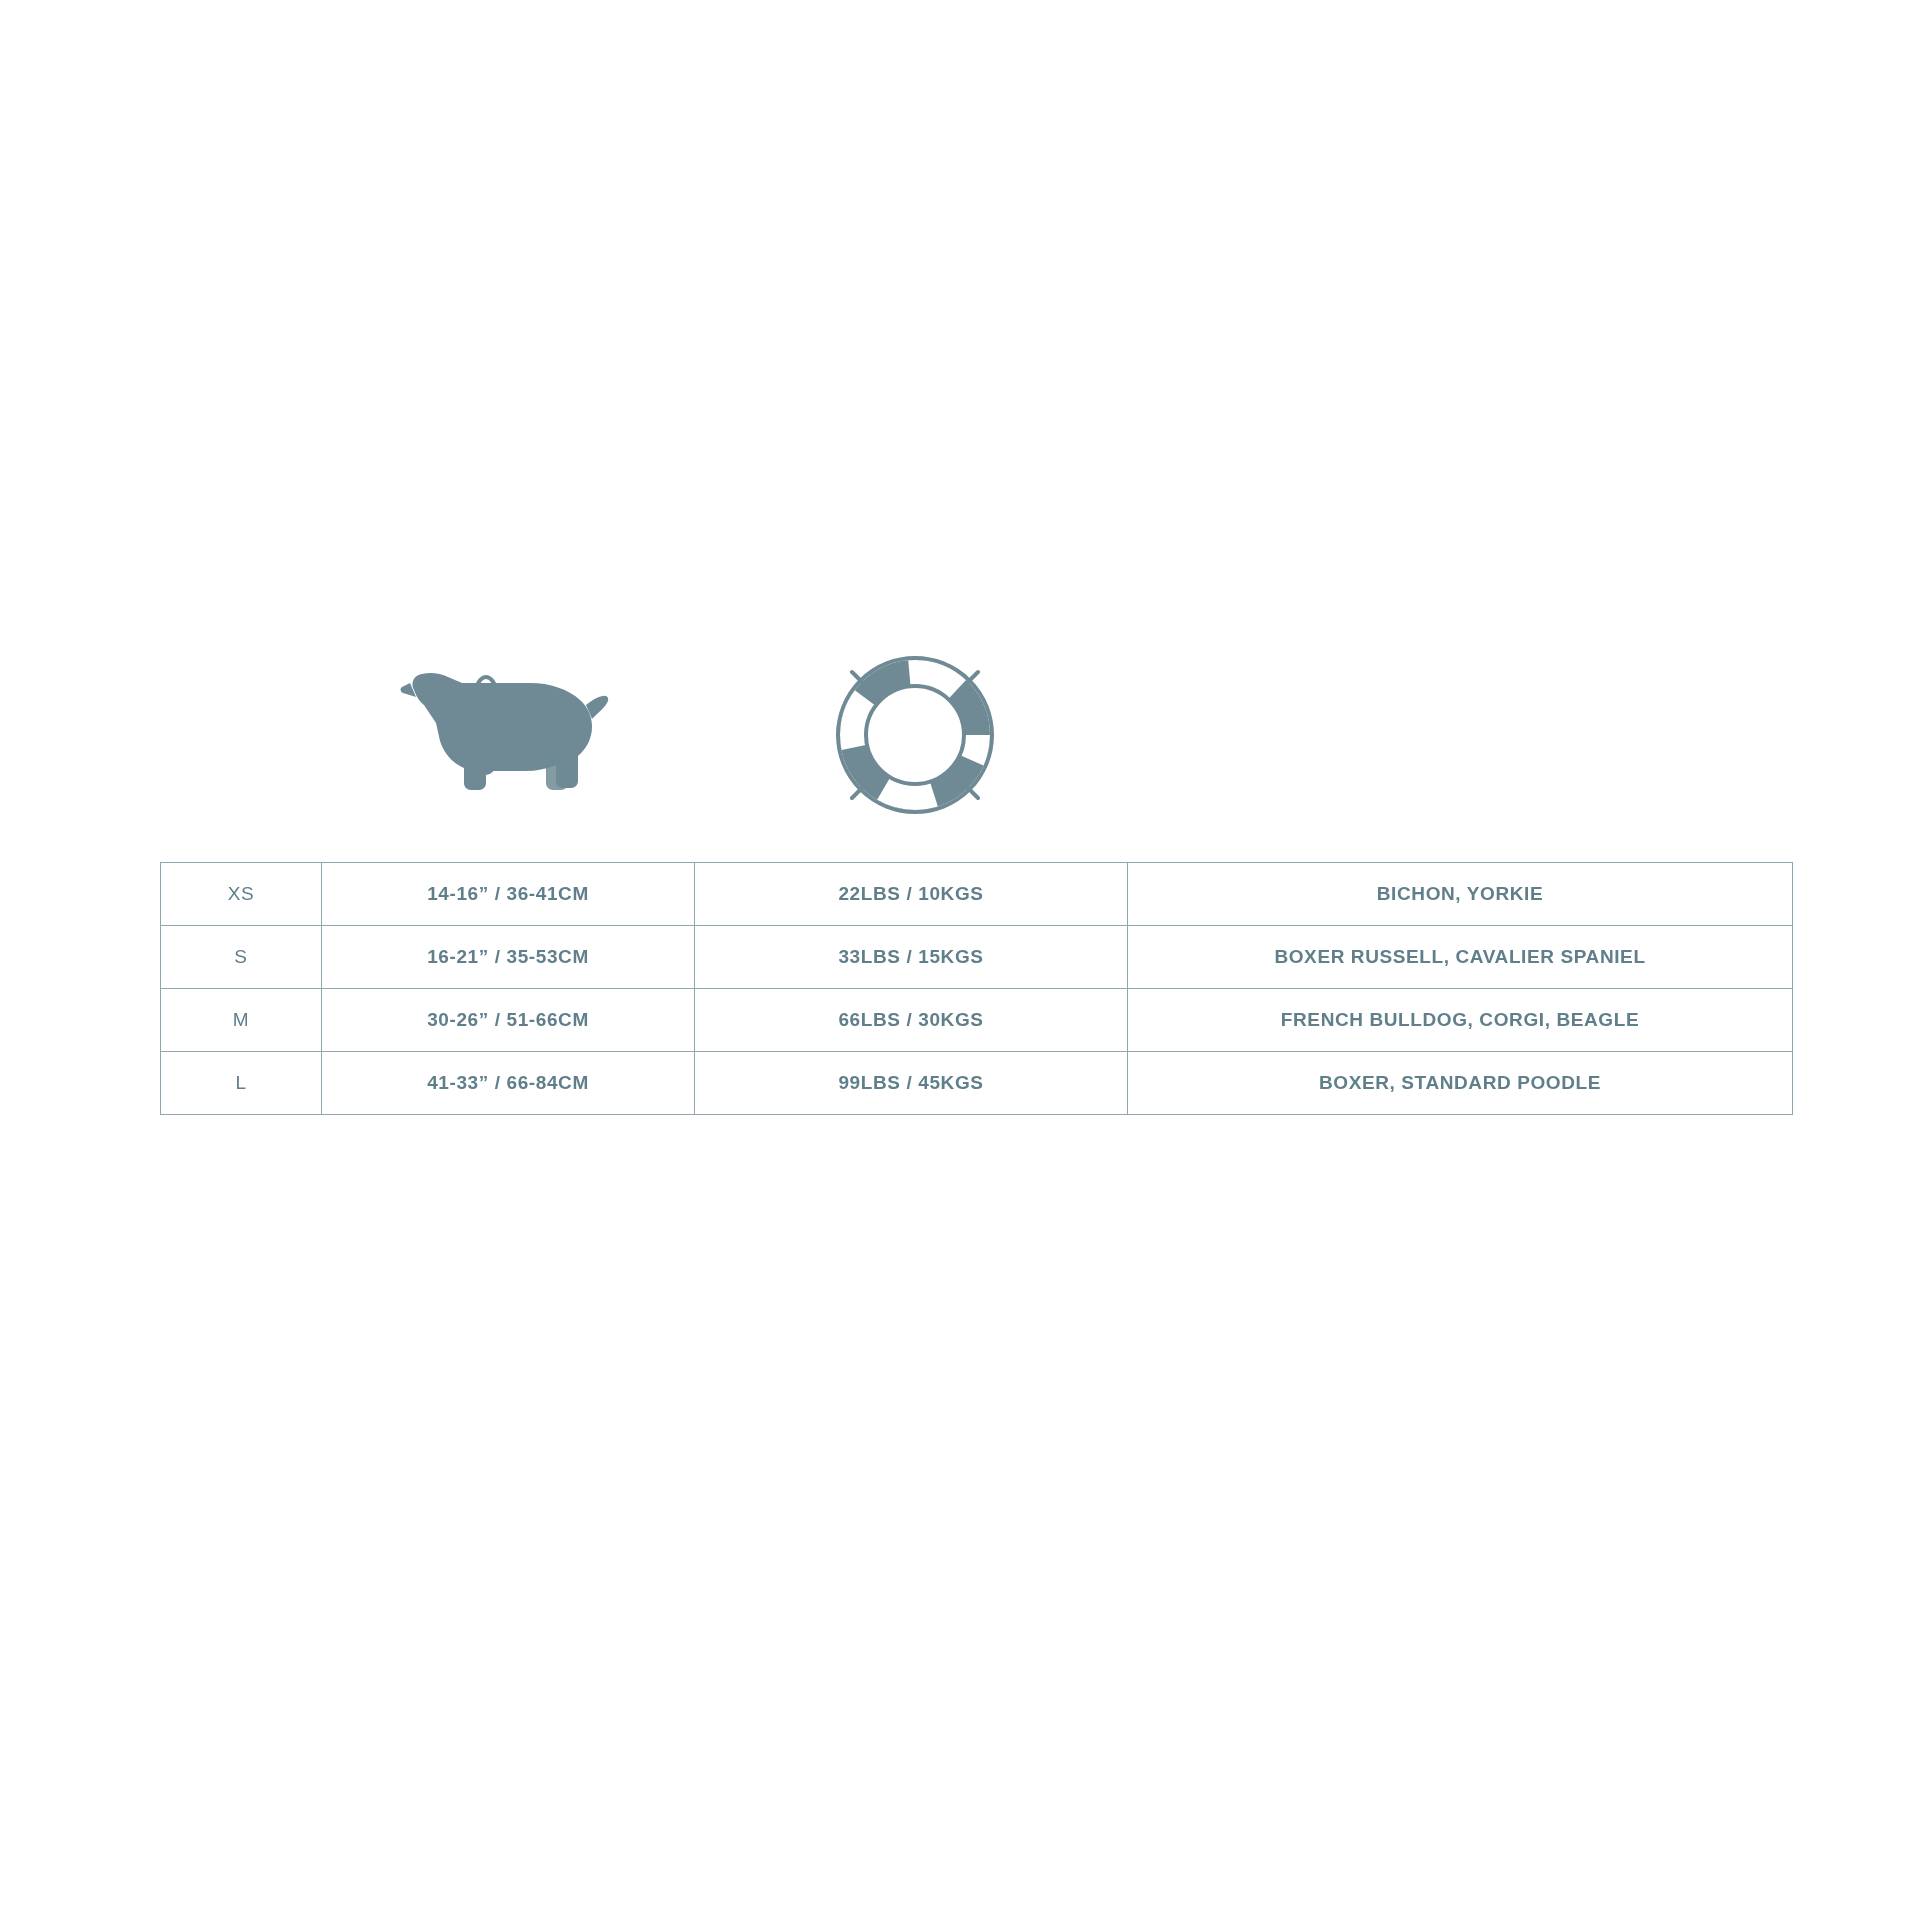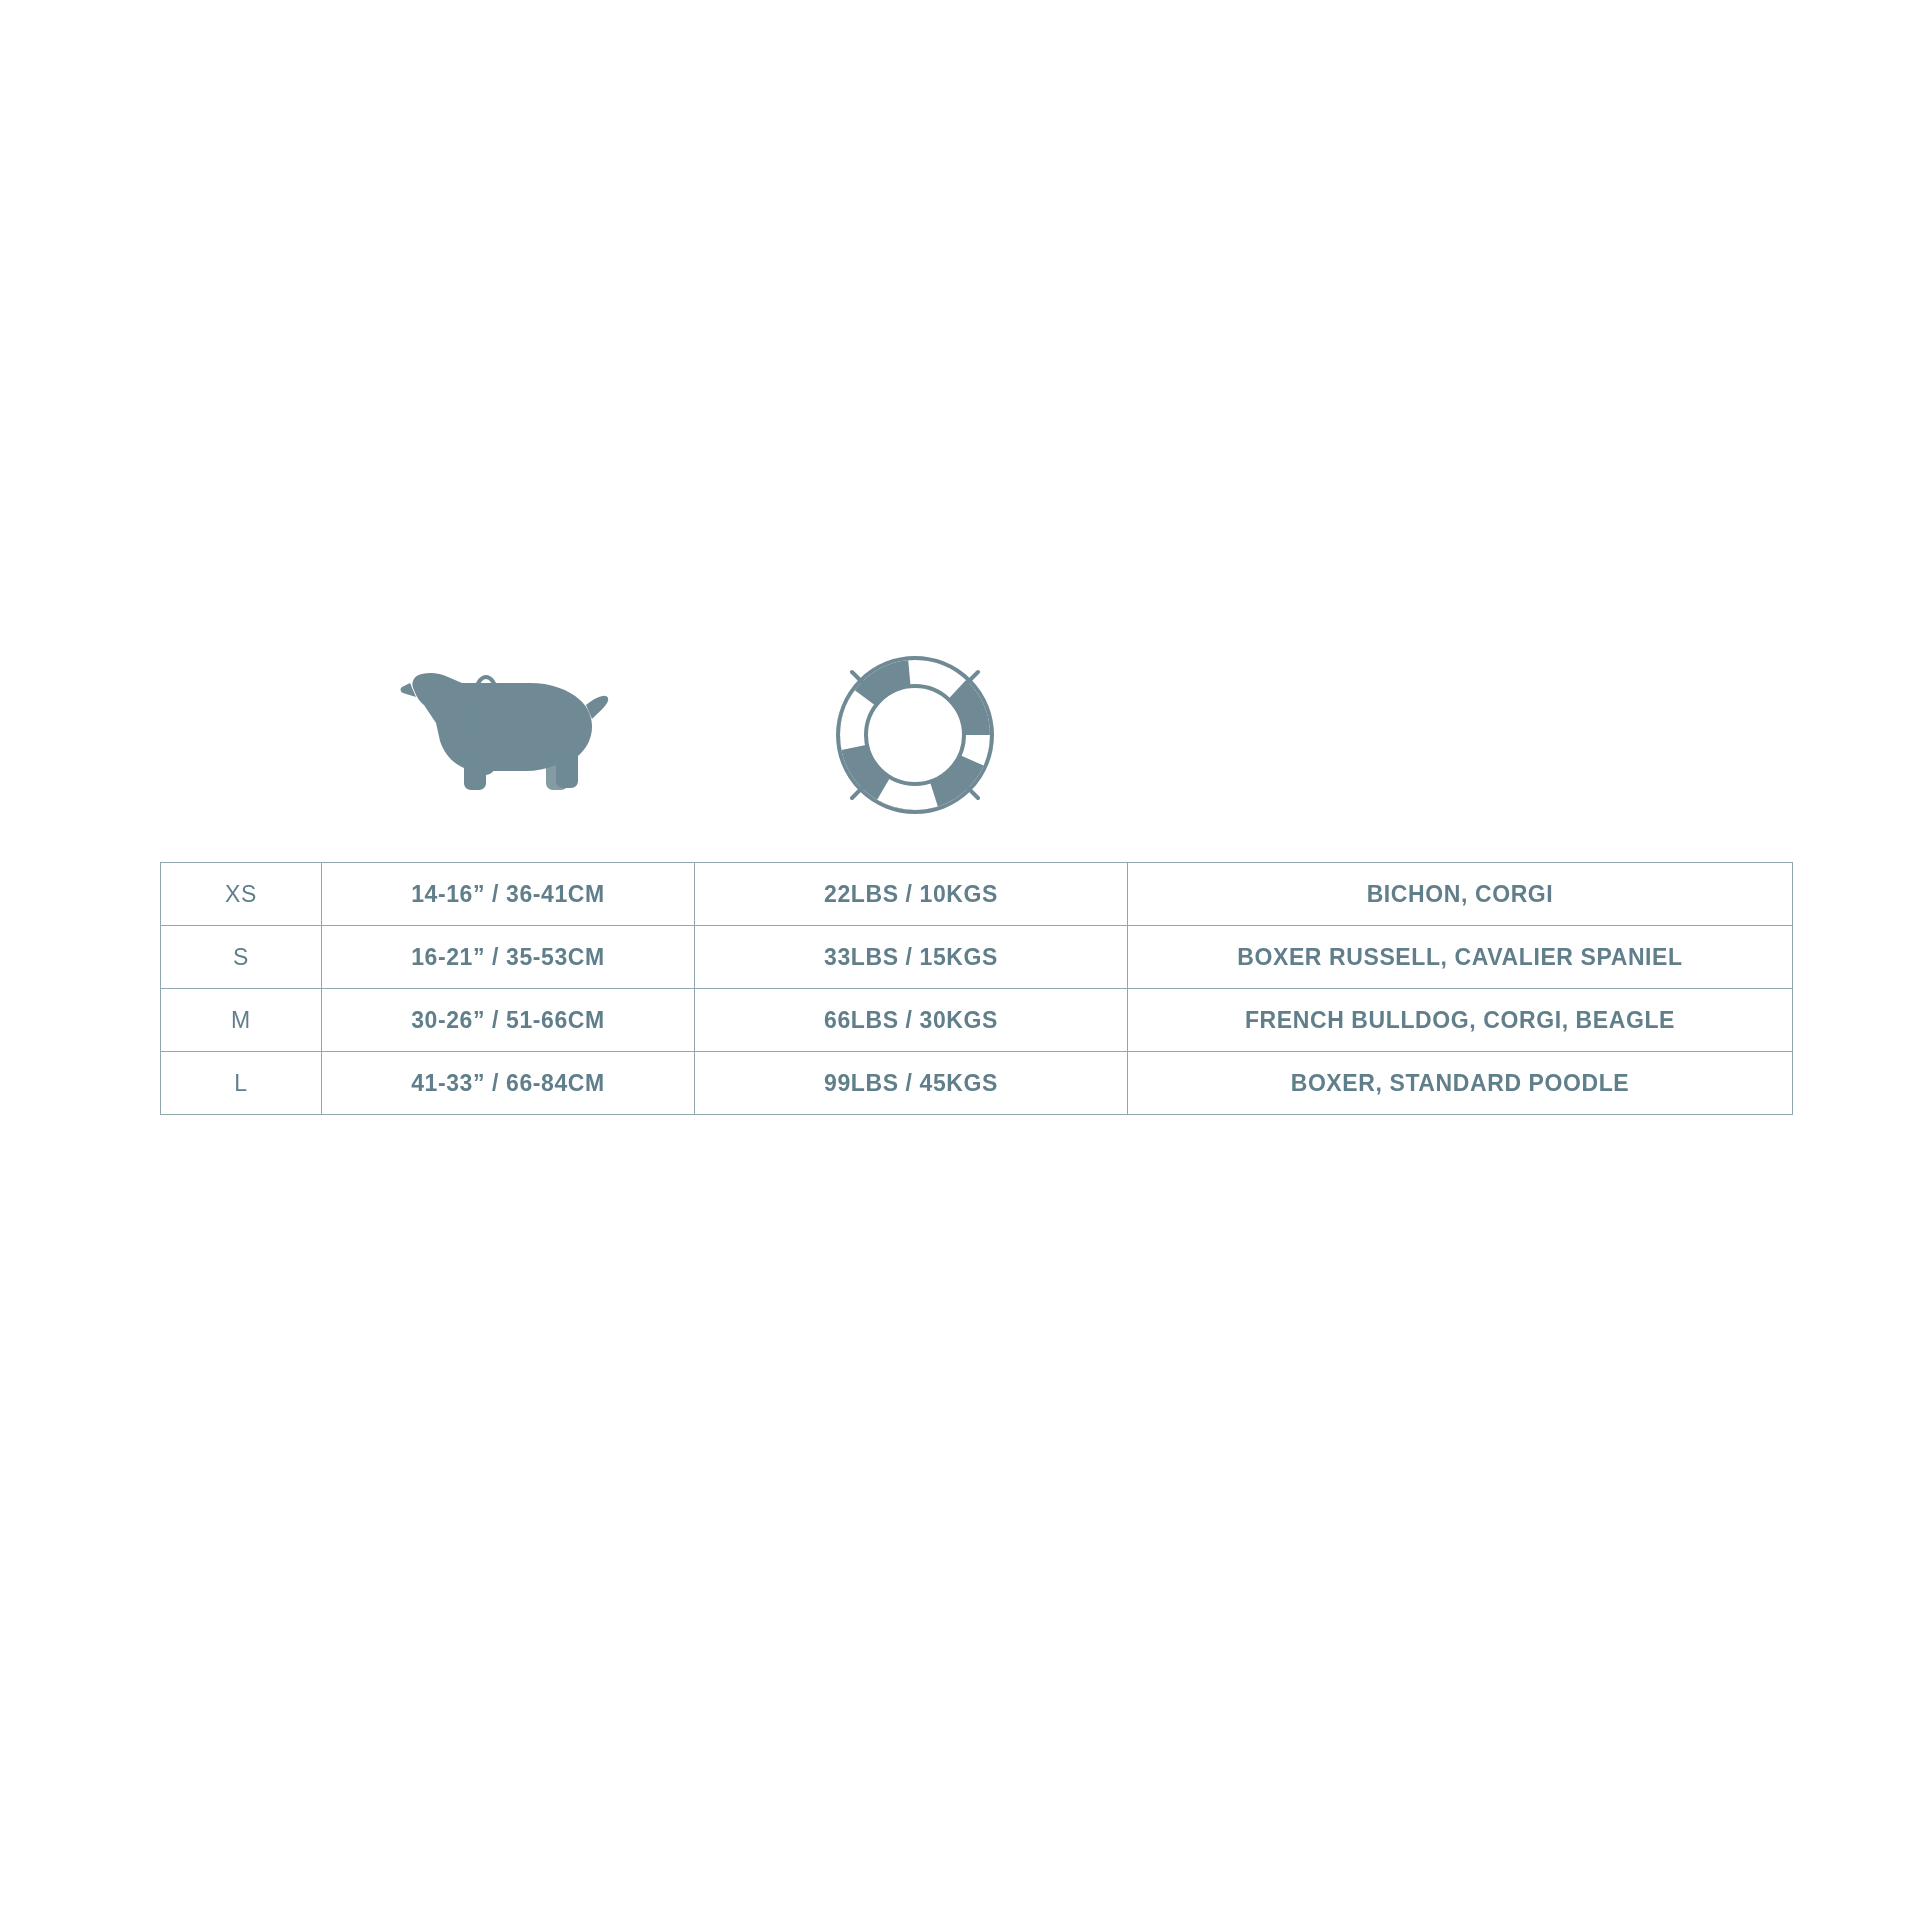--- a/index.html
+++ b/index.html
@@ -56,21 +56,21 @@
     top: 862px;
     width: 1620px;
     border-collapse: collapse;
     table-layout: fixed;
   }
   .size-table td {
     border: 1.5px solid #8fa7af;
     height: 60px;
     text-align: center;
     vertical-align: middle;
-    font-size: 23px;
+    font-size: 19px;
     font-weight: bold;
     letter-spacing: 0.6px;
     color: #607f8b;
     white-space: nowrap;
   }
   .col-size   { width: 158px; font-weight: normal !important; font-size: 22px; }
   .col-girth  { width: 370px; }
   .col-weight { width: 430px; border-radius: 30px; }
   .col-breeds { width: 662px; }
 
@@ -127,21 +127,21 @@
 
   </div>
 
   <table class="size-table">
     <tbody>
 
       <tr>
         <td class="col-size">XS</td>
         <td class="col-girth">14-16” / 36-41CM</td>
         <td class="col-weight">22LBS / 10KGS</td>
-        <td class="col-breeds">BICHON, CORGI</td>
+        <td class="col-breeds">BICHON, YORKIE</td>
       </tr>
 
       <tr>
         <td class="col-size">S</td>
         <td class="col-girth">16-21” / 35-53CM</td>
         <td class="col-weight">33LBS / 15KGS</td>
         <td class="col-breeds">BOXER RUSSELL, CAVALIER SPANIEL</td>
       </tr>
 
       <tr>

